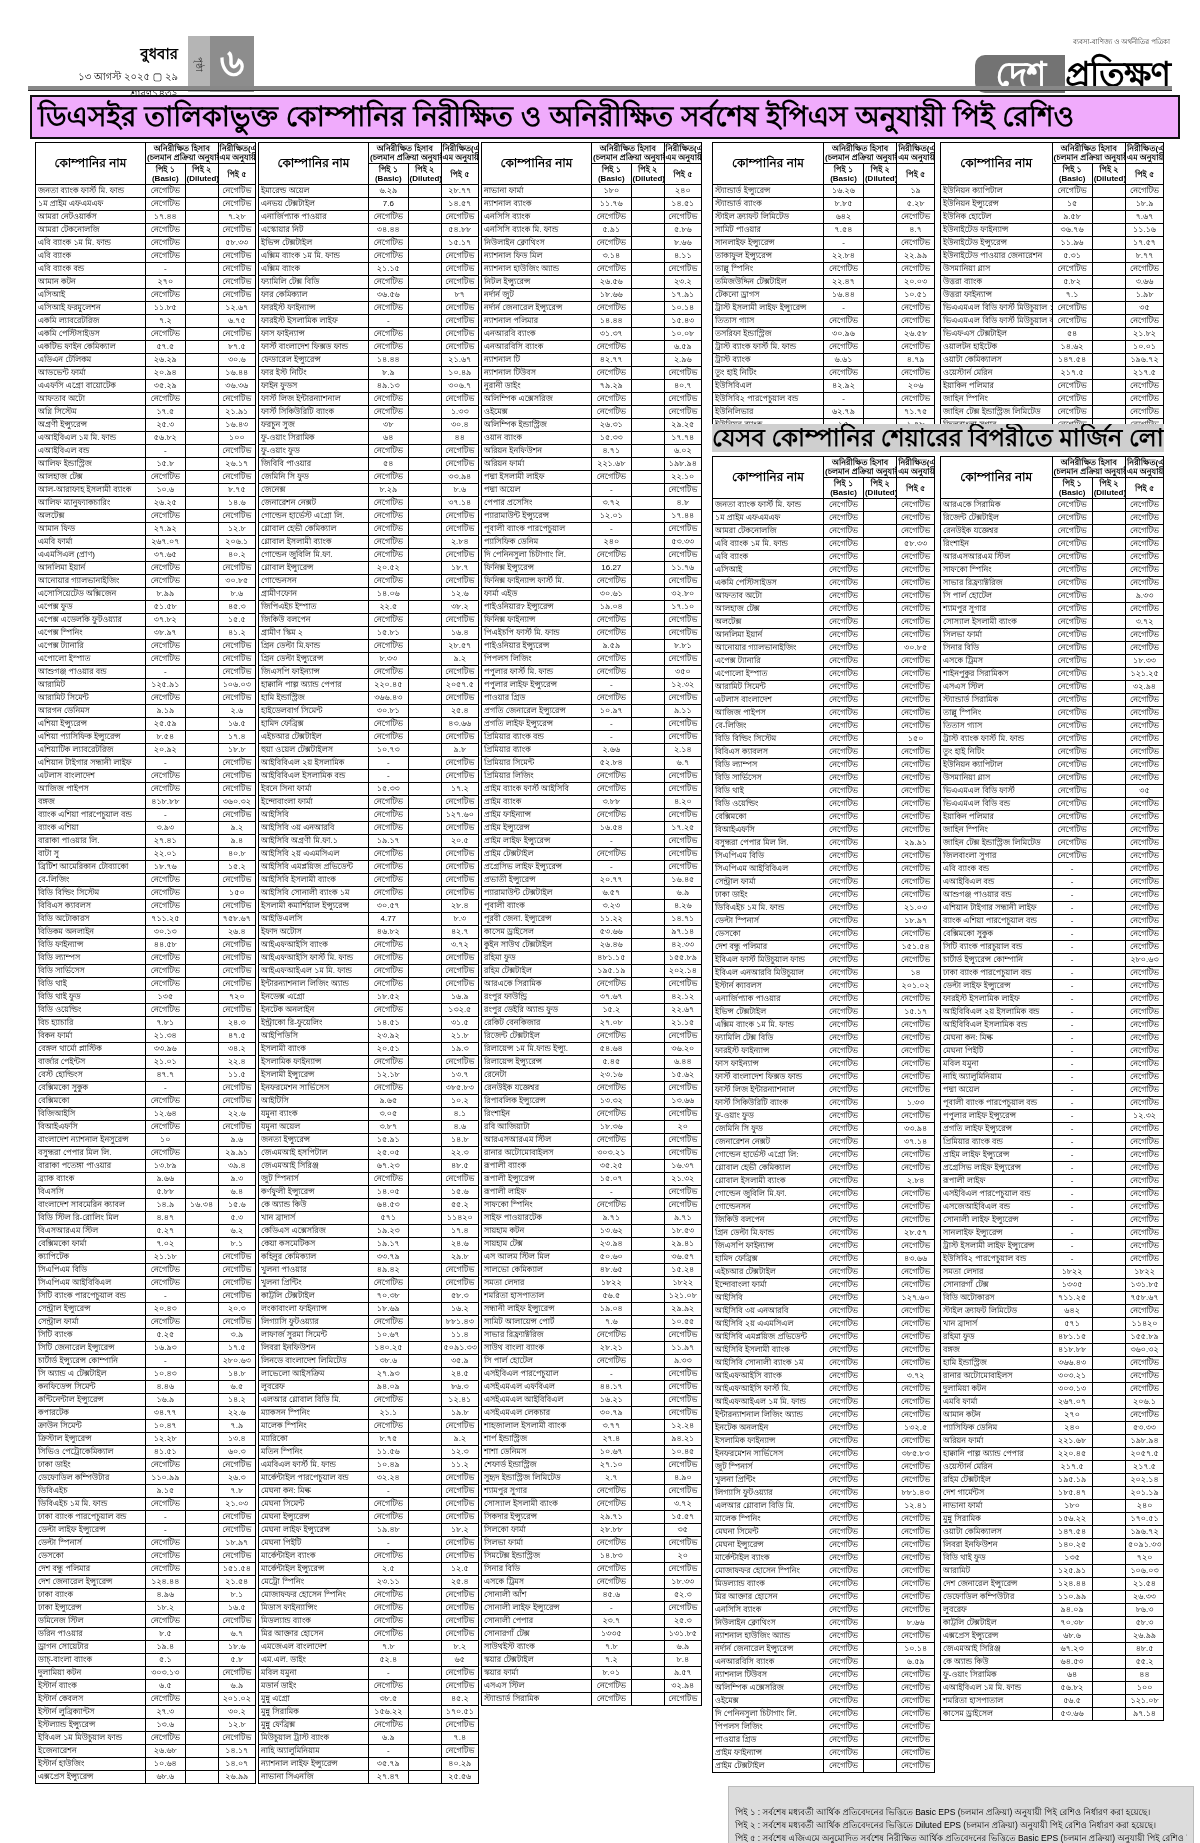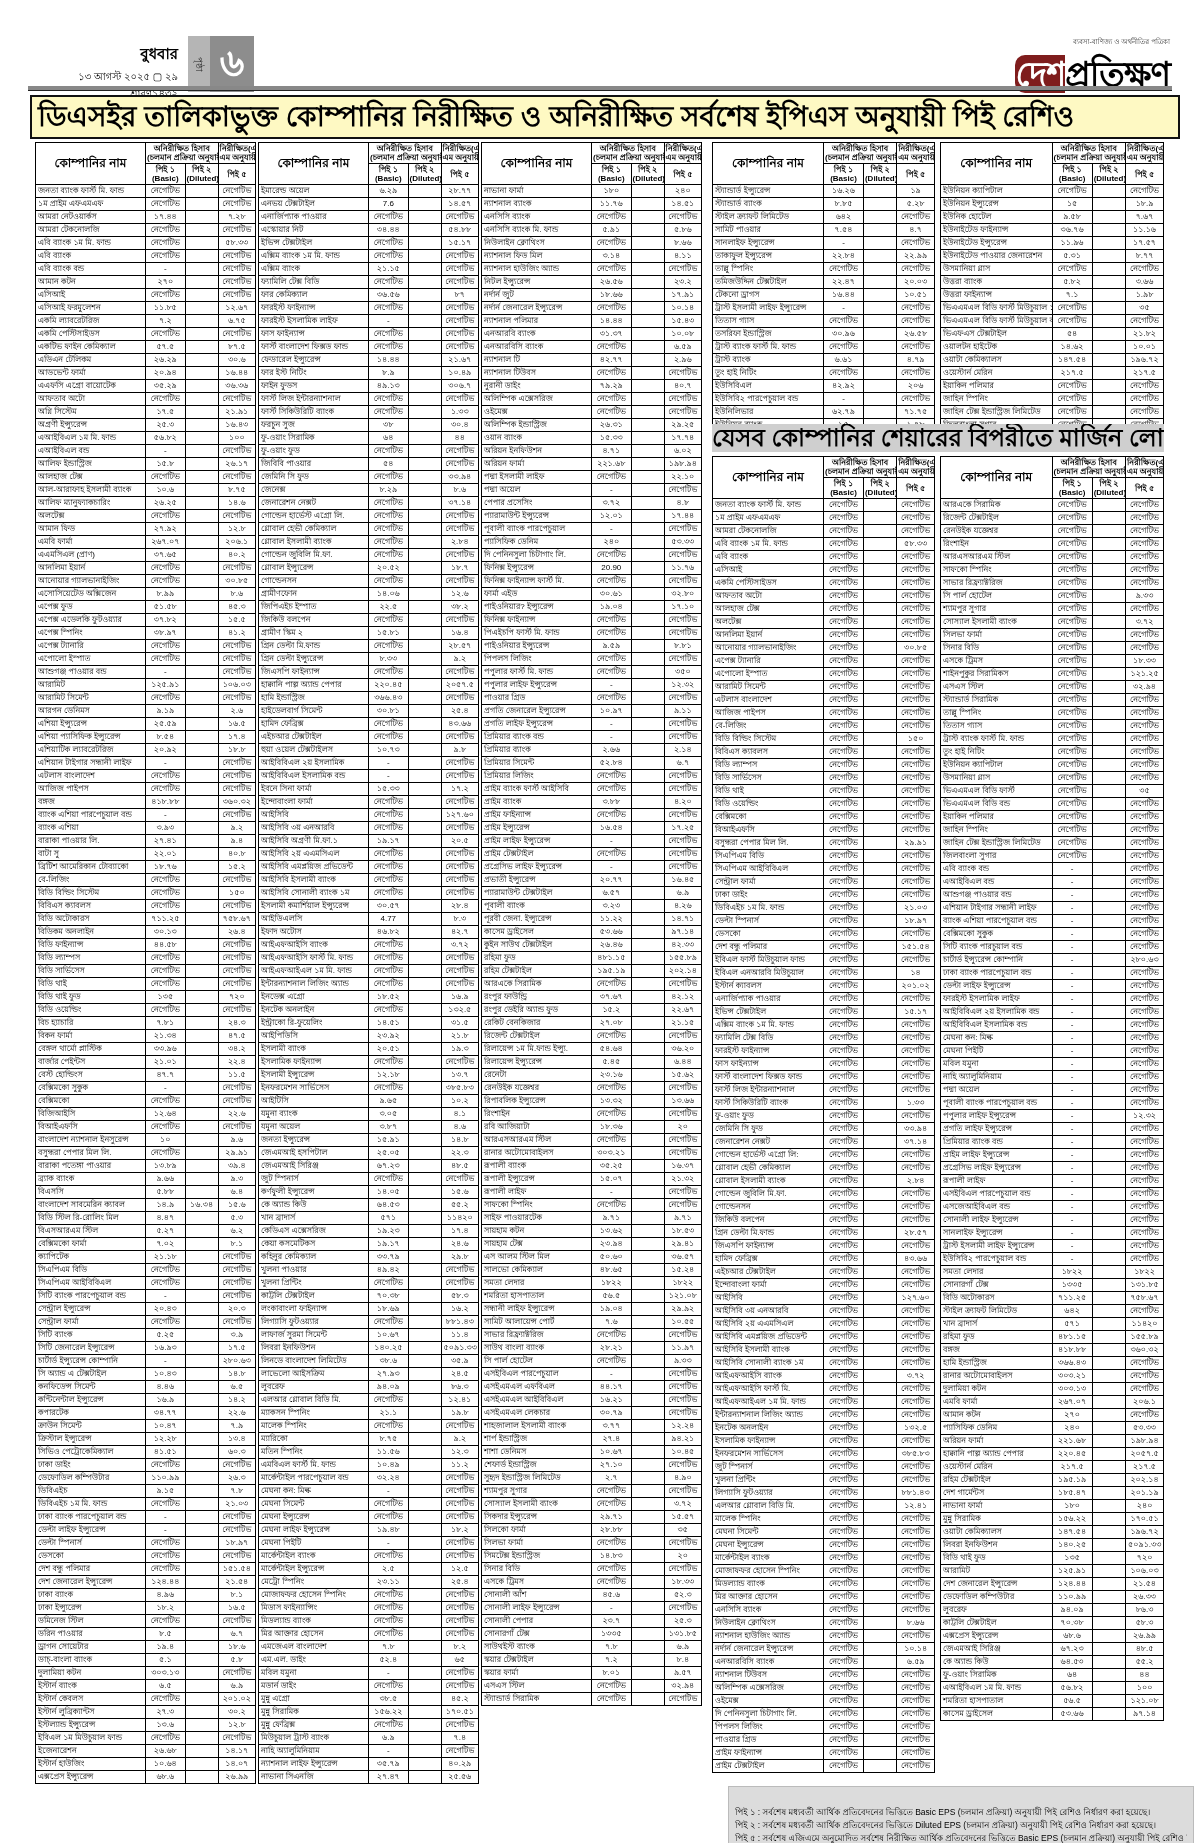--- a/index.html
+++ b/index.html
@@ -10,24 +10,24 @@
   .dateblock{position:absolute;left:28px;top:6px;text-align:right;width:150px;}
   .dateblock .day{font-weight:bold;font-size:15px;}
   .dateblock .date{font-size:10px;margin-top:2px;}
   .pagebox{position:absolute;left:188px;top:0px;width:66px;height:56px;}
   .pagebox .side{position:absolute;left:0;top:0;width:22px;height:56px;background:#b5b5b5;color:#222;font-size:9px;writing-mode:vertical-rl;text-align:center;line-height:22px;}
   .pagebox .num{position:absolute;left:22px;top:0;width:44px;height:56px;background:#8d8d8d;color:#fff;font-size:38px;font-weight:bold;text-align:center;line-height:54px;}
   .pagetitle{position:absolute;left:268px;top:10px;font-size:26px;font-weight:bold;}
   .masthead{position:absolute;right:30px;top:0px;text-align:right;}
   .masthead .tag{font-size:7px;color:#333;}
   .masthead .logo{font-size:34px;font-weight:bold;letter-spacing:-1px;}
-  .masthead .logo .b1{background:#7f1d1d;color:#fff;padding:0 0;border-radius:10px 0 0 10px;}
+  .masthead .logo .b1{background:#737373;color:#fff;padding:0 20px;border-radius:10px 0 0 10px;}
   .rule{position:absolute;top:86px;left:28px;width:1144px;height:4px;background:#888;border-bottom:1px solid #222;}
   
-  .headline{position:absolute;top:95px;left:30px;width:1140px;height:40px;border:2px solid #111;background:#fef9c3;
+  .headline{position:absolute;top:95px;left:30px;width:1140px;height:40px;border:2px solid #111;background:#f0abfc;
             font-size:28px;font-weight:bold;text-align:left;padding-left:6px;line-height:40px;overflow:hidden;white-space:nowrap;}
   
   .strip{position:absolute;top:142px;}
   .s1{left:35px;width:221px;}
   .s2{left:258px;width:221px;}
   .s3{left:481px;width:221px;}
   .s4{left:712px;width:223px;}
   .s5{left:940px;width:224px;}
   table.pe{border-collapse:collapse;width:100%;table-layout:fixed;background:#fff;}
   table.pe th,table.pe td{border:1px solid #000;padding:0 2px;overflow:hidden;white-space:nowrap;}
@@ -1784,21 +1784,21 @@
             <td class="v">৫৩.৩৩</td>
           </tr>
           <tr>
             <td class="nm">দি পেনিনসুলা চিটাগাং লি.</td>
             <td class="v">নেগেটিভ</td>
             <td class="v"></td>
             <td class="v">নেগেটিভ</td>
           </tr>
           <tr>
             <td class="nm">ফিনিক্স ইন্স্যুরেন্স</td>
-            <td class="v">20.90</td>
+            <td class="v">16.27</td>
             <td class="v"></td>
             <td class="v">১১.৭৬</td>
           </tr>
           <tr>
             <td class="nm">ফিনিক্স ফাইন্যান্স ফার্স্ট মি.</td>
             <td class="v">নেগেটিভ</td>
             <td class="v"></td>
             <td class="v">নেগেটিভ</td>
           </tr>
           <tr>

